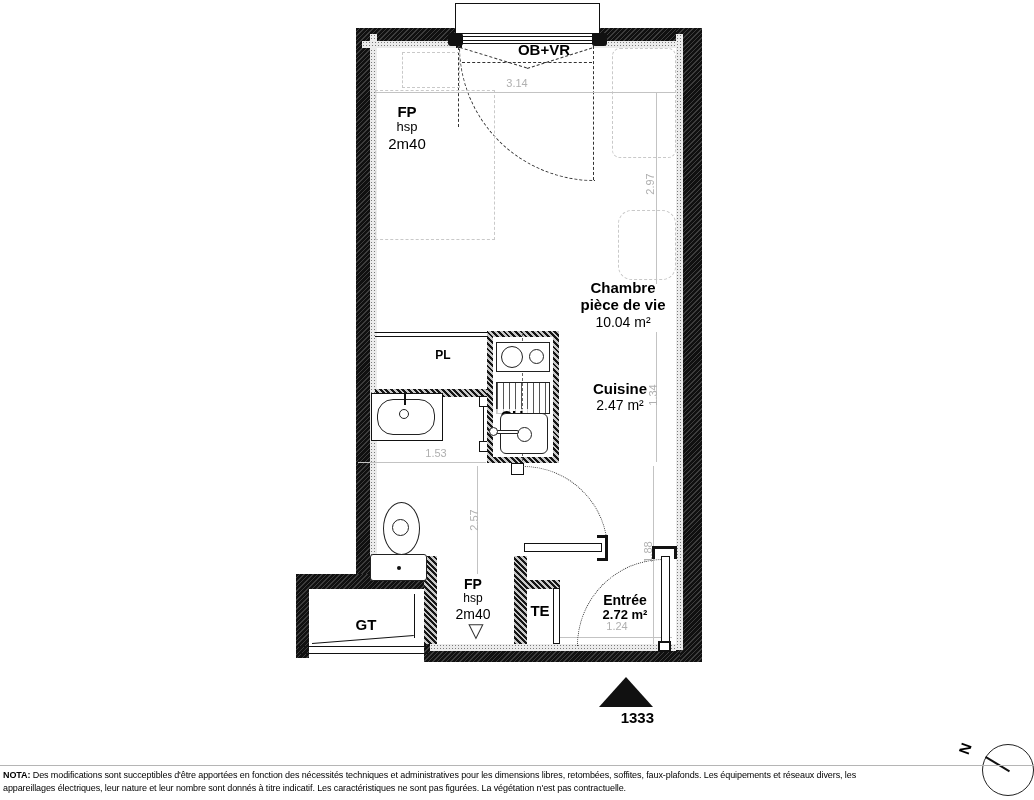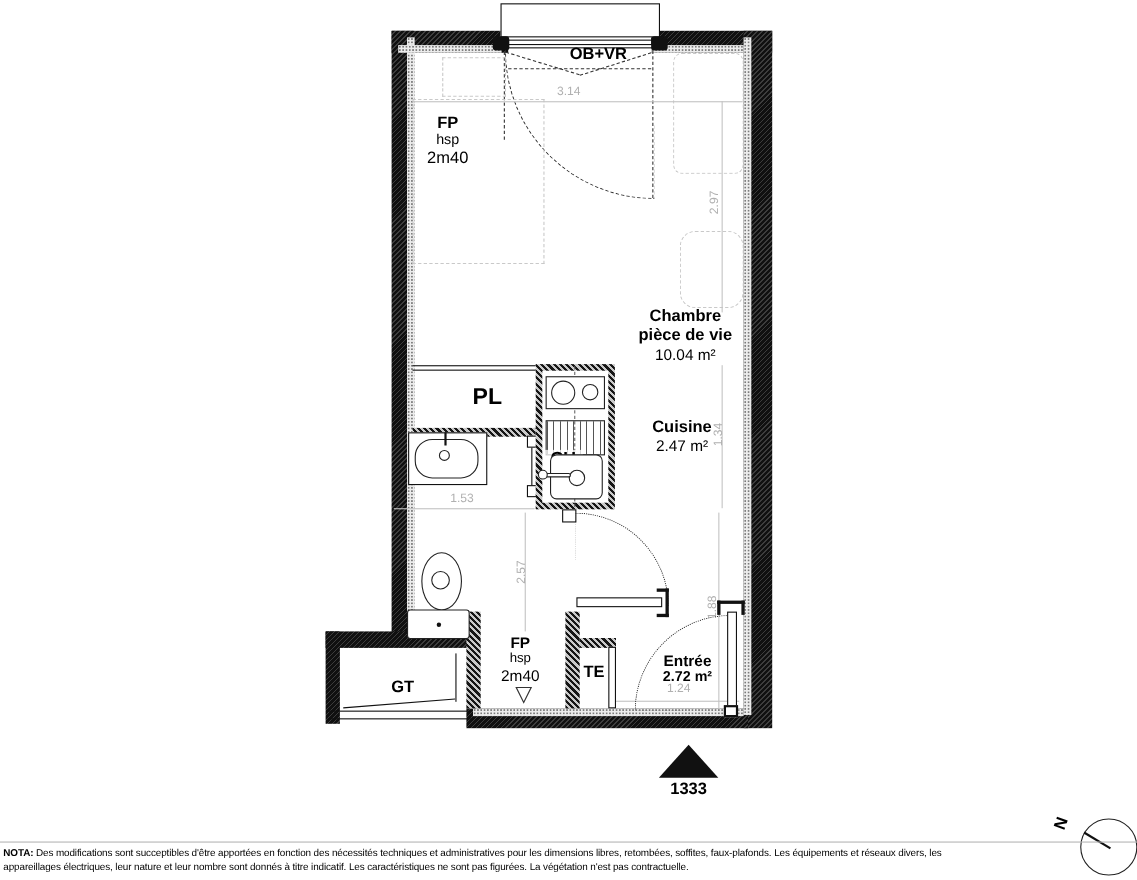--- a/index.html
+++ b/index.html
@@ -67,29 +67,29 @@
   <div class="dimline" style="left:375px;top:92px;width:300px;height:1px;"></div>
   <div class="dimline" style="left:656px;top:92px;width:1px;height:192px;"></div>
   <div class="dimline" style="left:656px;top:332px;width:1px;height:130px;"></div>
   <div class="dimline" style="left:358px;top:462px;width:128px;height:1px;"></div>
   <div class="dimline" style="left:477px;top:466px;width:1px;height:108px;"></div>
   <div class="dimline" style="left:653px;top:466px;width:1px;height:178px;"></div>
   <div class="dimline" style="left:560px;top:637px;width:112px;height:1px;"></div>
 
   <div class="dim" style="left:495px;top:77px;width:44px;">3.14</div>
   <div class="dim v" style="left:630px;top:178px;width:40px;">2.97</div>
-  <div class="dim" style="left:400px;top:447px;width:40px;text-align:center;">1.53</div>
+  <div class="dim" style="left:416px;top:447px;width:40px;text-align:center;">1.53</div>
   <div class="dim v" style="left:454px;top:514px;width:40px;">2.57</div>
   <div class="dim v" style="left:633px;top:389px;width:40px;">1.34</div>
   <div class="dim" style="left:596px;top:620px;width:42px;">1.24</div>
   <div class="dim v" style="left:628px;top:546px;width:40px;">1.88</div>
 
   <div class="line" style="left:375px;top:332px;width:112px;height:1px;"></div>
   <div class="line" style="left:375px;top:336px;width:112px;height:1px;"></div>
-  <div class="lbl b" style="left:428px;top:349px;width:30px;font-size:21px;">PL</div>
+  <div class="lbl b" style="left:428px;top:349px;width:30px;font-size:12px;">PL</div>
 
   <div class="outline" style="left:371px;top:393px;width:72px;height:48px;"></div>
   <div class="thin" style="left:377px;top:399px;width:58px;height:36px;border-radius:16px;"></div>
   <div class="line" style="left:404px;top:393px;width:2px;height:12px;"></div>
   <div class="thin" style="left:399px;top:409px;width:10px;height:10px;border-radius:50%;"></div>
 
   <div class="outline" style="left:479px;top:396px;width:13px;height:11px;"></div>
   <div class="outline" style="left:479px;top:441px;width:13px;height:11px;"></div>
   <div style="position:absolute;left:483px;top:407px;width:5px;height:34px;border-left:1px solid #111;border-right:1px solid #111;"></div>
 
@@ -154,21 +154,21 @@
     <div style="font-size:14px;">2m40</div>
   </div>
   <div style="position:absolute;left:462px;top:618px;width:28px;text-align:center;font-size:20px;color:#333;">▽</div>
 
   <div class="lbl" style="left:586px;top:592px;width:78px;">
     <div class="b" style="font-size:14px;">Entrée</div>
     <div style="font-size:13px;font-weight:bold;">2.72 m²</div>
   </div>
 
   <div style="position:absolute;left:599px;top:677px;width:0;height:0;border-left:27px solid transparent;border-right:27px solid transparent;border-bottom:30px solid #111;"></div>
-  <div class="lbl b" style="left:598px;top:709px;width:56px;font-size:15px;">1333</div>
+  <div class="lbl b" style="left:598px;top:709px;width:56px;font-size:15px;text-align:right;">1333</div>
 
   <div style="position:absolute;left:982px;top:744px;width:52px;height:52px;border:1.5px solid #222;border-radius:50%;box-sizing:border-box;background:#fff;"></div>
   <div class="rot" style="left:986px;top:756px;width:28px;border-top:2.5px solid #111;transform:rotate(31deg);"></div>
   <div class="lbl b" style="left:956px;top:740px;width:18px;font-size:15px;transform:rotate(-70deg);">N</div>
 
   <div style="position:absolute;left:0;top:765px;width:1034px;height:1px;background:#b5b5b5;"></div>
   <div class="footer-text" style="left:3px;top:783px;">appareillages électriques, leur nature et leur nombre sont donnés à titre indicatif. Les caractéristiques ne sont pas figurées. La végétation n'est pas contractuelle.</div>
   <div class="footer-text" style="left:3px;top:770px;">
     <span class="b">NOTA:</span>
     <span>Des modifications sont succeptibles d'être apportées en fonction des nécessités techniques et administratives pour les dimensions libres, retombées, soffites, faux-plafonds. Les équipements et réseaux divers, les</span>

